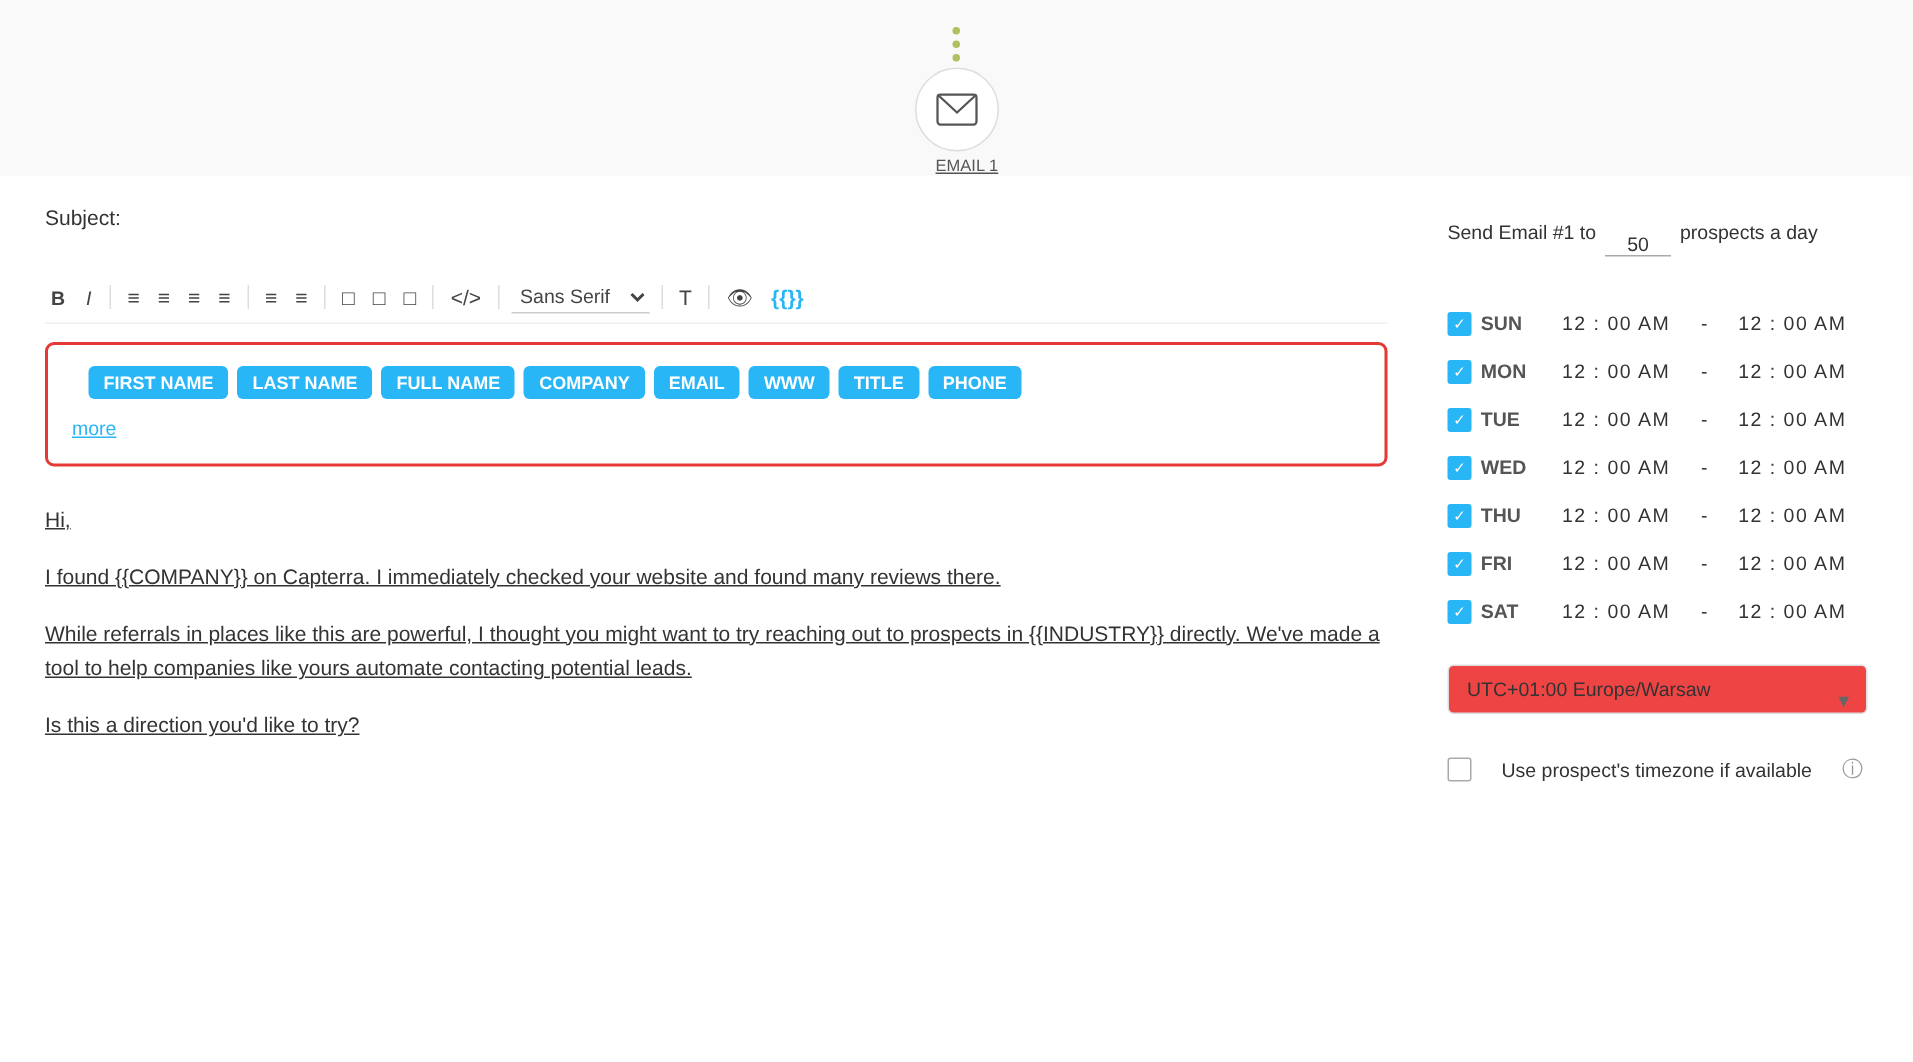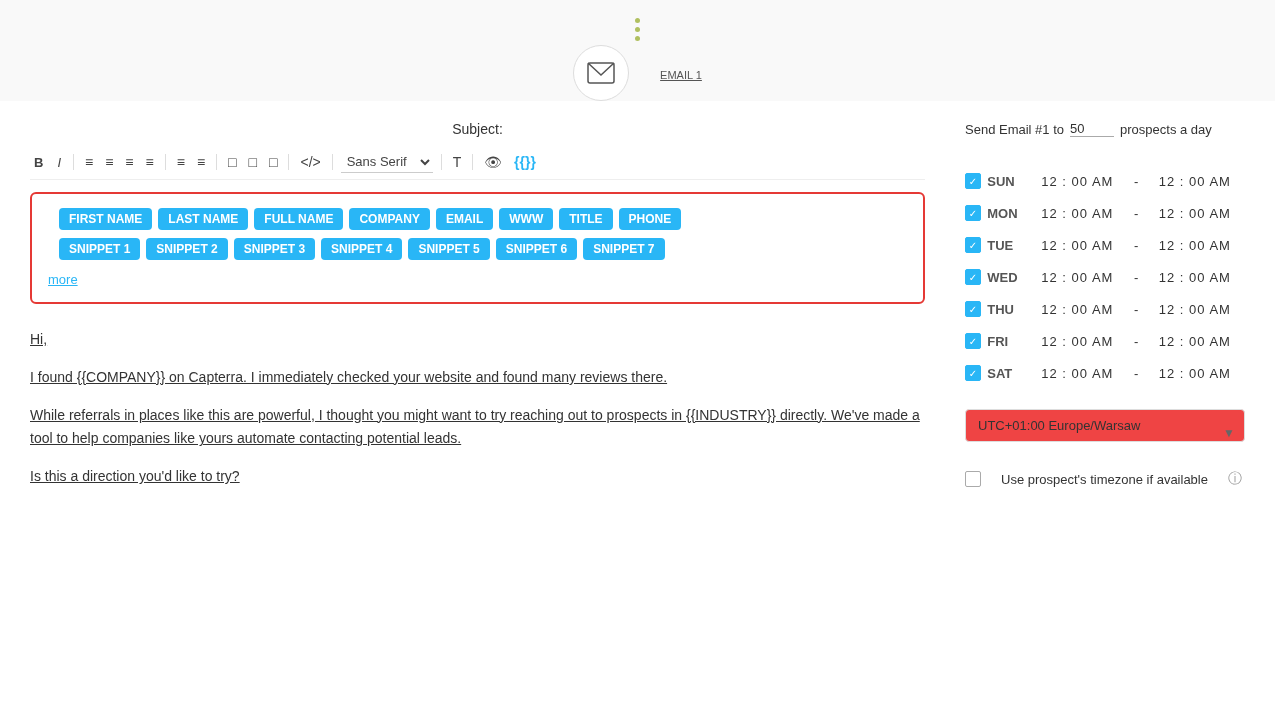--- a/index.html
+++ b/index.html
@@ -21,24 +21,23 @@
     }
     .dot {
       width: 5px;
       height: 5px;
       border-radius: 50%;
       background: #b0c060;
     }
 
     .email-node {
       display: flex;
-      flex-direction: row;
-      align-items: center;
+      flex-direction: column;
+      align-items: flex-end;
       margin-top: 4px;
-      gap: 31px;
     }
     .email-icon-circle {
       width: 56px;
       height: 56px;
       border-radius: 50%;
       background: #fff;
       border: 1px solid #ddd;
       display: flex;
       align-items: center;
       justify-content: center;
@@ -63,22 +62,21 @@
 
     .editor-panel {
       flex: 1;
       min-width: 0;
     }
 
     .subject-row {
       display: flex;
       align-items: center;
       gap: 8px;
-      margin-bottom: 8px;
-      flex-direction: column;
+      margin-bottom: 28px;
     }
     .subject-label {
       font-size: 14px;
       color: #333;
       font-weight: 500;
     }
     .subject-input {
       border: none;
       border-bottom: 1px solid #ccc;
       outline: none;
@@ -184,23 +182,25 @@
       align-items: center;
       gap: 6px;
       margin-bottom: 28px;
       font-size: 13px;
       color: #333;
     }
     .prospects-input {
       width: 44px;
       border: none;
       border-bottom: 1px solid #aaa;
+      text-align: center;
       font-size: 13px;
       outline: none;
       color: #333;
+      margin-top: 18px;
     }
 
     .schedule-table {
       width: 100%;
       border-collapse: collapse;
       margin-bottom: 20px;
     }
     .schedule-table tr {
       height: 32px;
     }
@@ -361,29 +361,20 @@
       <div class="snippet-row" id="snippet-row-1">
           <span class="snippet-tag">FIRST NAME</span>
           <span class="snippet-tag">LAST NAME</span>
           <span class="snippet-tag">FULL NAME</span>
           <span class="snippet-tag">COMPANY</span>
           <span class="snippet-tag">EMAIL</span>
           <span class="snippet-tag">WWW</span>
           <span class="snippet-tag">TITLE</span>
           <span class="snippet-tag">PHONE</span>
         </div>
-      <div class="snippet-row" id="snippet-row-2">
-          <span class="snippet-tag">SNIPPET 1</span>
-          <span class="snippet-tag">SNIPPET 2</span>
-          <span class="snippet-tag">SNIPPET 3</span>
-          <span class="snippet-tag">SNIPPET 4</span>
-          <span class="snippet-tag">SNIPPET 5</span>
-          <span class="snippet-tag">SNIPPET 6</span>
-          <span class="snippet-tag">SNIPPET 7</span>
-        </div>
       <span class="snippet-more">more</span>
     </div>
 
     <div class="email-body">
       <p>Hi,</p>
       <p>I found {{COMPANY}} on Capterra. I immediately checked your website and found many reviews there.</p>
       <p>While referrals in places like this are powerful, I thought you might want to try reaching out to prospects in {{INDUSTRY}} directly. We've made a tool to help companies like yours automate contacting potential leads.</p>
       <p>Is this a direction you'd like to try?</p>
     </div>
 

